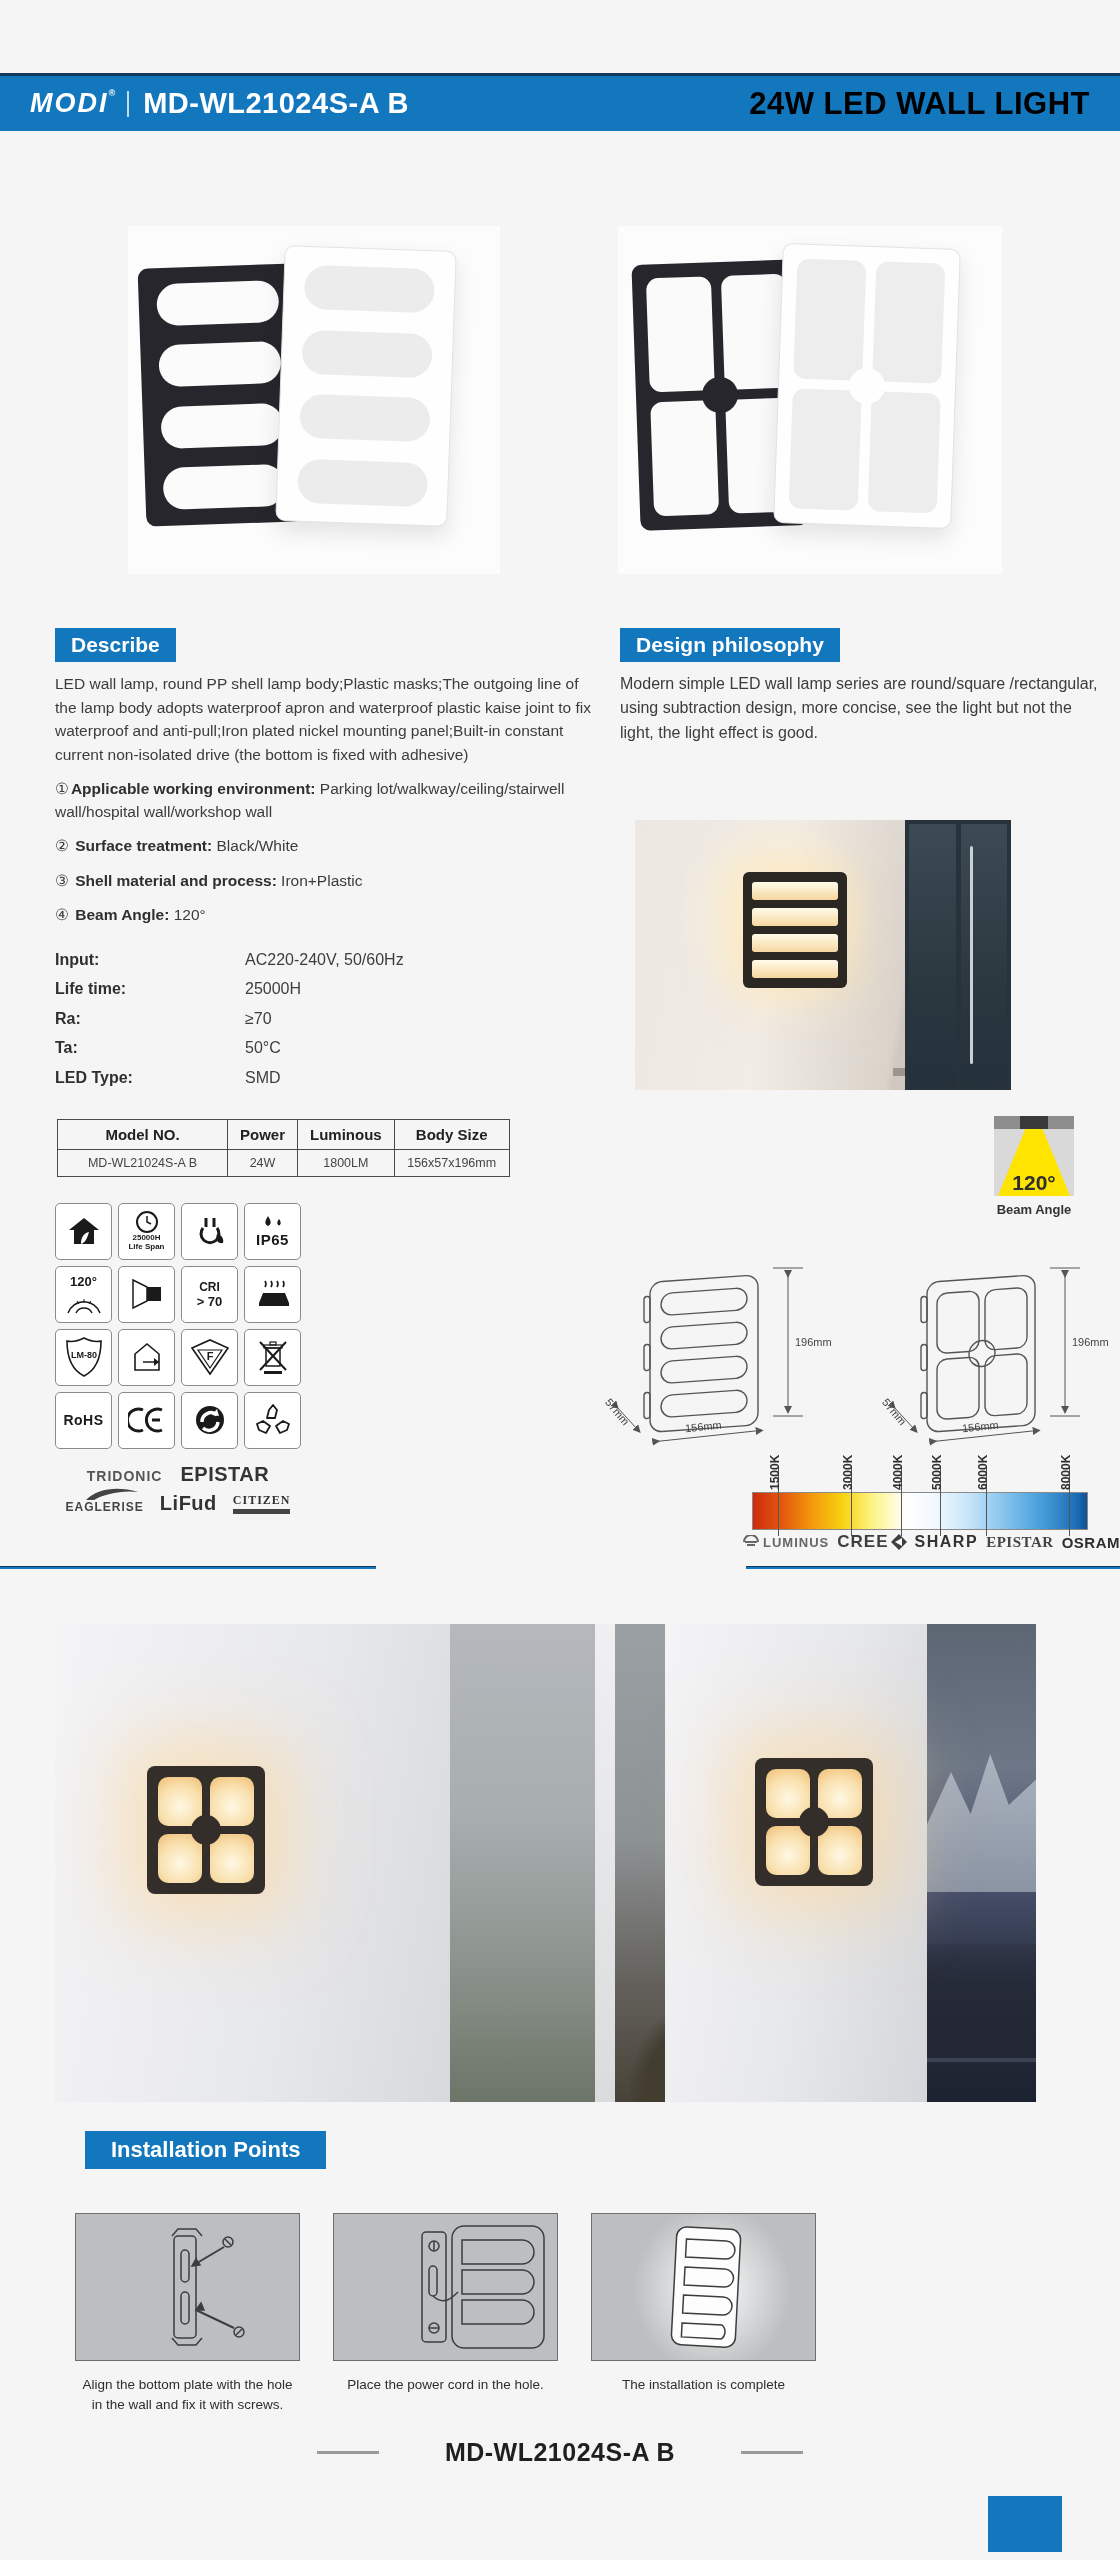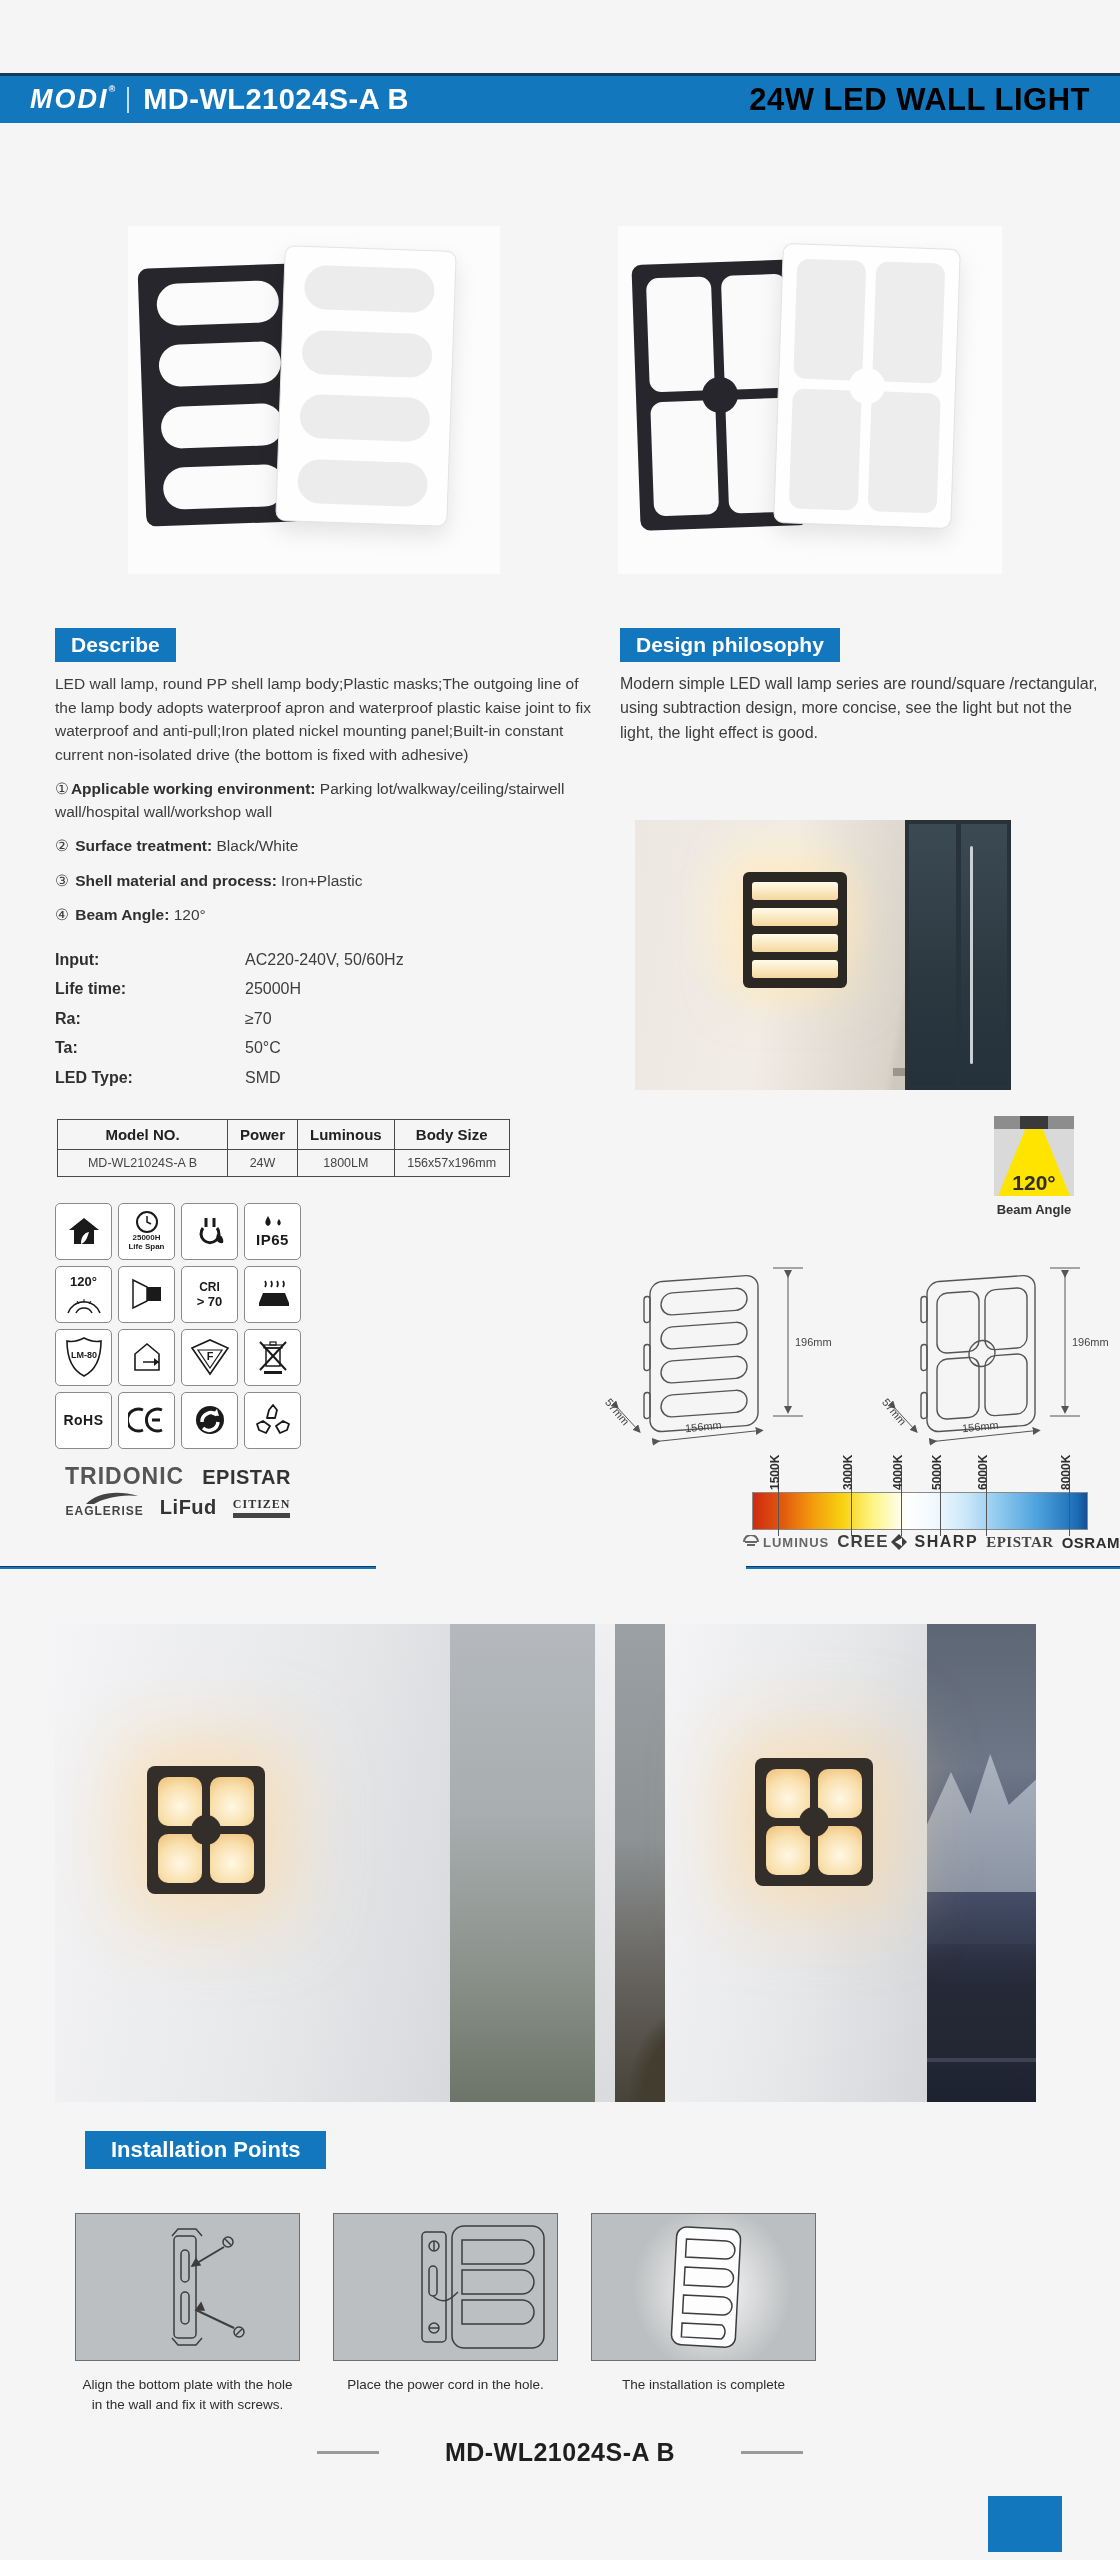--- a/index.html
+++ b/index.html
@@ -1,21 +1,21 @@
 <!DOCTYPE html>
 <html><head>
 <meta charset="utf-8">
 <style>
   * { margin:0; padding:0; box-sizing:border-box; }
   html,body { background:#e9e9ea; }
   body { font-family:"Liberation Sans", sans-serif; color:#3d3d3d; }
   .page { position:relative; width:1120px; height:2560px; background:#f5f5f6; margin:0 auto; overflow:hidden; }
 
   
-  .header { position:absolute; left:0; top:73px; width:1120px; height:50px;
+  .header { position:absolute; left:0; top:73px; width:1120px; height:58px;
             background:#1377be; border-top:3px solid #123a5c;
             display:flex; align-items:center; padding:0 30px; }
   .brand { color:#fff; font-style:italic; font-weight:bold; font-size:27px; letter-spacing:2px; }
   .brand sup { font-size:9px; vertical-align:top; }
   .hdr-divider { width:2px; height:26px; background:rgba(255,255,255,.75); margin:0 14px 0 10px; }
   .hdr-model { color:#fff; font-weight:bold; font-size:29px; letter-spacing:.5px; }
   .hdr-product { margin-left:auto; color:#000000; font-weight:bold; font-size:31px; letter-spacing:.5px; }
 
   
   .photo-box { position:absolute; background:#fcfcfd; }
@@ -59,21 +59,21 @@
   
   .icon-grid { margin-top:26px; display:grid; grid-template-columns:repeat(4,57px); grid-auto-rows:57px; gap:6px; }
   .icell { background:#fff; border:1px solid #8a8a8a; border-radius:5px; display:flex; flex-direction:column; align-items:center; justify-content:center; overflow:hidden; color:#1a1a1a; }
   .icell svg { display:block; }
   .it-big { font-weight:bold; font-size:15px; letter-spacing:.5px; }
   .it-sm  { font-weight:bold; font-size:10px; }
   .it-xs  { font-weight:bold; font-size:8px; }
 
   .cert-logos { margin-top:14px; width:246px; text-align:center; }
   .cl-row1 { display:flex; justify-content:center; gap:18px; align-items:baseline; }
-  .lg-tridonic { font-size:23px; font-weight:bold; letter-spacing:1px; color:#555; }
+  .lg-tridonic { font-size:14px; font-weight:bold; letter-spacing:1px; color:#555; }
   .lg-philips  { font-size:20px; font-weight:bold; letter-spacing:.5px; color:#333; }
   .cl-row2 { display:flex; justify-content:center; gap:16px; align-items:center; margin-top:6px; }
   .lg-eaglerise { font-size:12px; font-weight:bold; letter-spacing:1px; color:#444; position:relative; padding-top:8px; }
   .lg-eaglerise .swoosh { position:absolute; left:18px; top:-6px; }
   .lg-lifud { font-size:20px; font-weight:bold; color:#333; letter-spacing:.5px; }
   .lg-citizen { font-family:"Liberation Serif", serif; font-size:12px; font-weight:bold; color:#333; border-bottom:5px solid #444; padding-bottom:1px; letter-spacing:1px; }
 
   .sep { position:absolute; height:3px; background:#1377be; border-top:1px solid #123a5c; }
   #sepL { left:0; top:1566px; width:376px; }
   #sepR { left:746px; top:1566px; width:374px; }

